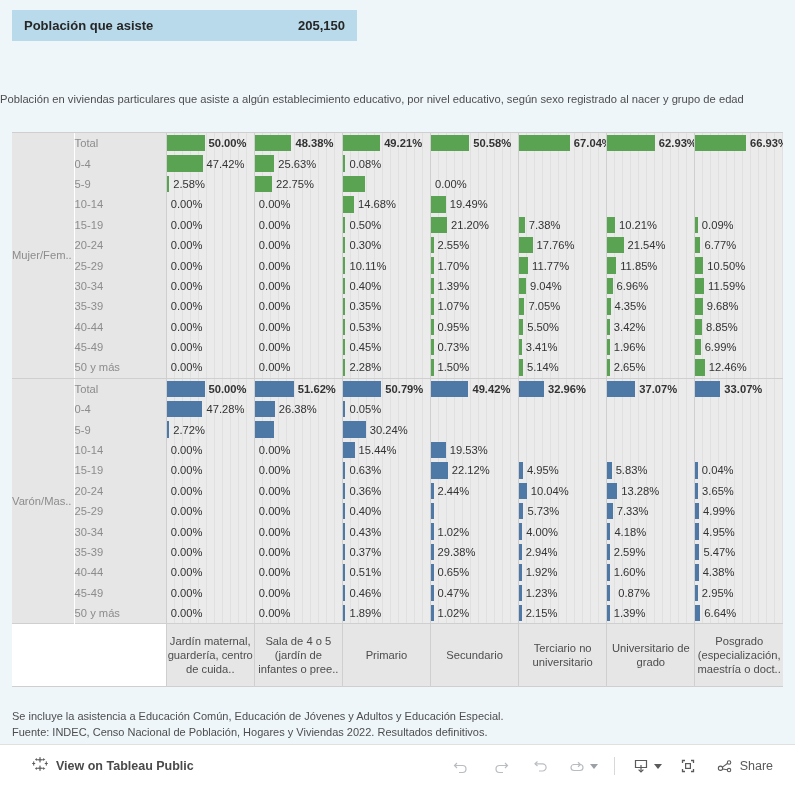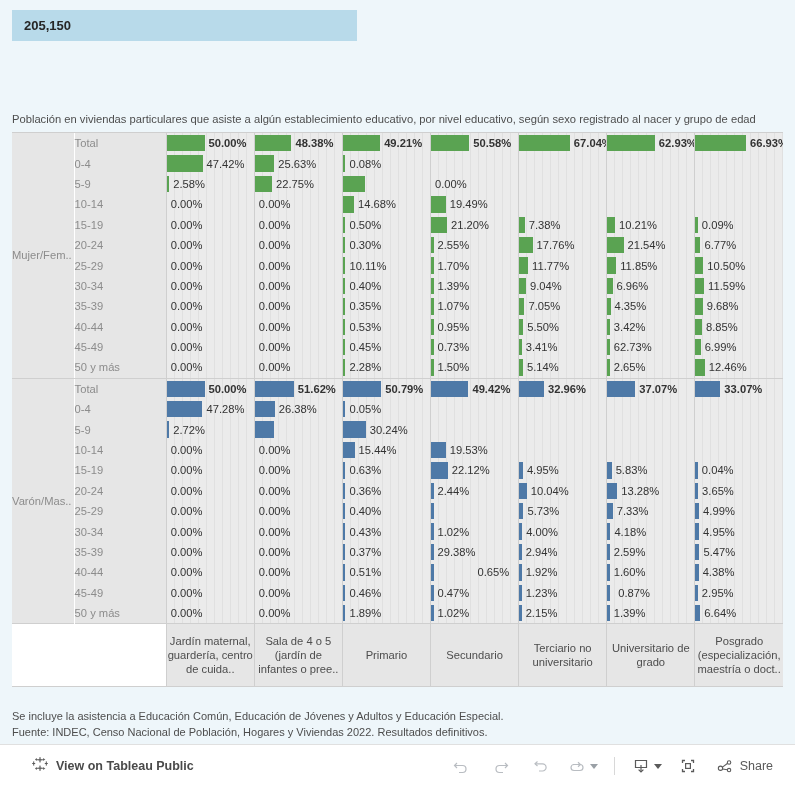--- a/index.html
+++ b/index.html
@@ -35,25 +35,24 @@
     font-size:13px;font-weight:bold;color:#262626;
     white-space:nowrap;
   }
   .kpi-value{
     font-size:13px;font-weight:bold;color:#262626;
     text-align:right;white-space:nowrap;
   }
 
   
   .chart-title{
-    position:absolute;left:12px;top:92px;
+    position:absolute;left:0;top:92px;
     width:775px;
     font-size:11.2px;color:#4d4d4d;
     line-height:15px;
-    margin-top:20px;
   }
 
   
   .table-area{
     position:absolute;left:12px;top:132px;
     width:771px;
     border-top:1px solid #cfcfcf;
     border-bottom:1px solid #cfcfcf;
     box-sizing:border-box;
   }
@@ -188,20 +187,21 @@
   }
   .caret.dark{border-top-color:#5a5a5a;}
 </style>
 </head>
 <body>
 
 <div class="dash">
 
   <div class="kpi-wrap">
     <div class="kpi-row">
+      <div class="kpi-label">Población que asiste</div>
       <div class="kpi-value">205,150</div>
     </div>
   </div>
 
   <div class="chart-title">Población en viviendas particulares que asiste a algún establecimiento educativo, por nivel educativo, según sexo registrado al nacer y grupo de edad</div>
 
   <div class="table-area">
     <table class="viz">
       <colgroup>
         <col class="col-sex">
@@ -582,21 +582,21 @@
               <div class="val" style="padding-left: 6.5px;">0.73%</div>
             </td>
             <td class="cell">
               <div class="grid"></div>
               <div class="bar" style="width: 2.58px;"></div>
               <div class="val" style="padding-left: 6.58px;">3.41%</div>
             </td>
             <td class="cell">
               <div class="grid"></div>
               <div class="bar" style="width: 2.5px;"></div>
-              <div class="val" style="padding-left: 6.5px;">62.73%</div>
+              <div class="val" style="padding-left: 6.5px;">1.96%</div>
             </td>
             <td class="cell">
               <div class="grid"></div>
               <div class="bar" style="width: 5.29px;"></div>
               <div class="val" style="padding-left: 9.29px;">6.99%</div>
             </td>
           </tr>
           <tr>
             <td class="age-cell">50 y más</td>
             <td class="cell">
@@ -956,21 +956,21 @@
               <div class="val" style="padding-left: 4px;">0.00%</div>
             </td>
             <td class="cell male">
               <div class="grid"></div>
               <div class="bar" style="width: 2.5px;"></div>
               <div class="val" style="padding-left: 6.5px;">0.51%</div>
             </td>
             <td class="cell male">
               <div class="grid"></div>
               <div class="bar" style="width: 2.5px;"></div>
-              <div class="val" style="padding-left: 6.5px; margin-left: 40px;">0.65%</div>
+              <div class="val" style="padding-left: 6.5px;">0.65%</div>
             </td>
             <td class="cell male">
               <div class="grid"></div>
               <div class="bar" style="width: 2.5px;"></div>
               <div class="val" style="padding-left: 6.5px;">1.92%</div>
             </td>
             <td class="cell male">
               <div class="grid"></div>
               <div class="bar" style="width: 2.5px;"></div>
               <div class="val" style="padding-left: 6.5px;">1.60%</div>

